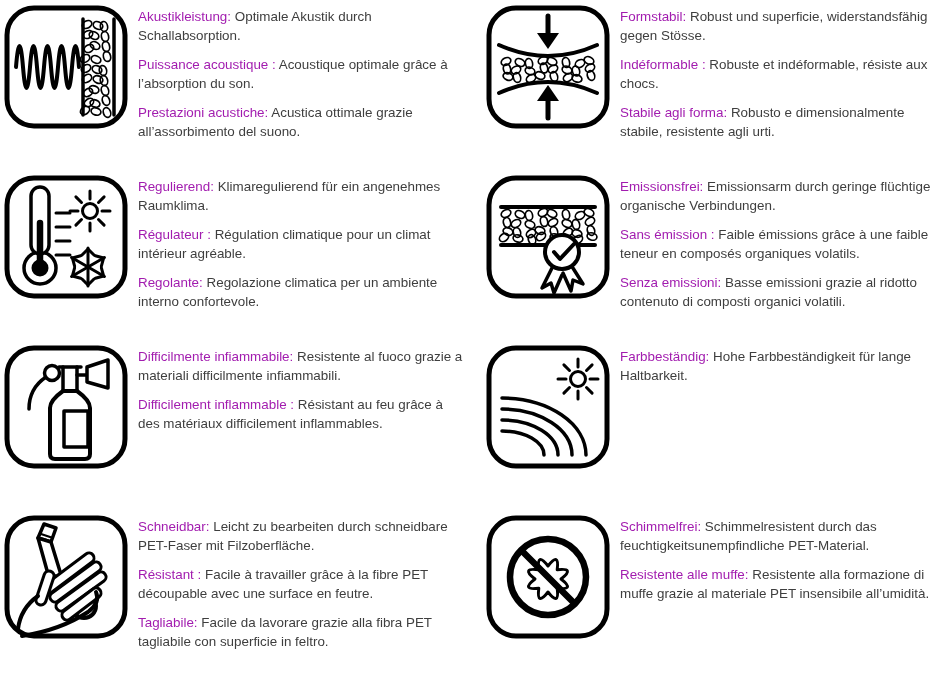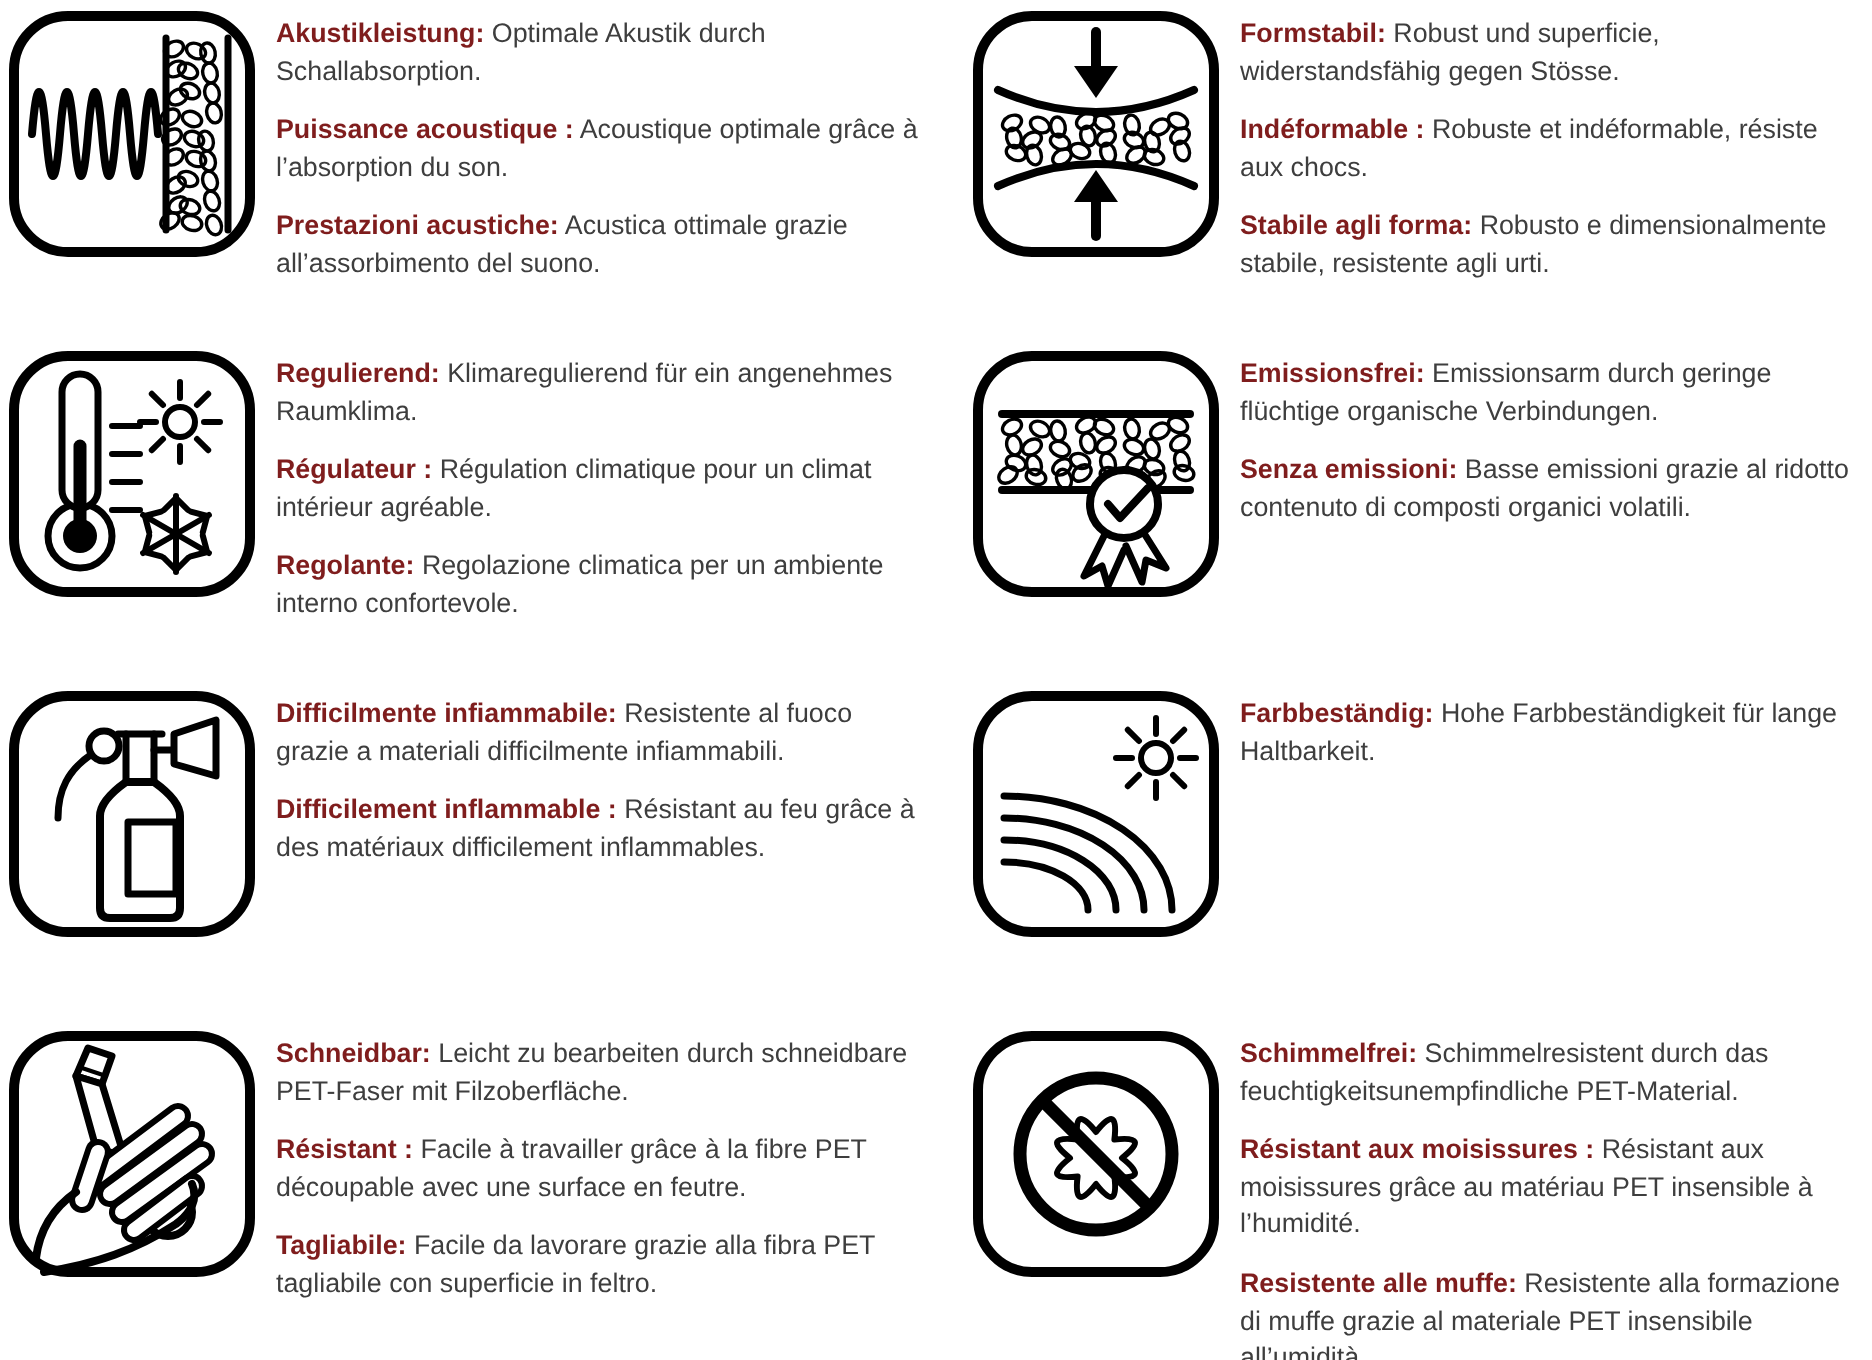--- a/index.html
+++ b/index.html
@@ -6,21 +6,21 @@
   body{width:936px;height:680px;font-family:"Liberation Sans",sans-serif;}
   .sheet{display:grid;grid-template-columns:468px 468px;grid-template-rows:170px 170px 170px 170px;width:936px;height:680px;}
   .cell{display:flex;align-items:flex-start;box-sizing:border-box;padding:5px 0 0 4px;}
   .cell.c2{padding-left:18px;}
   .tile{flex:0 0 auto;}
   .icon{display:block;}
   .text{margin-left:10px;padding-top:3px;}
   .c1 .text{width:328px;}
   .c2 .text{width:312px;}
   .para{margin:0 0 11px 0;font-size:13.4px;line-height:18.6px;color:#3e3e3e;}
-  .lead{font-weight:700;color:#7f1d1d;}
+  .lead{font-weight:400;color:#a21caf;}
   
   .s{fill:none;stroke:#000;stroke-width:3.5;stroke-linecap:round;stroke-linejoin:round;}
   .sw{fill:#fff;stroke:#000;stroke-width:3.5;stroke-linecap:round;stroke-linejoin:round;}
   .f{fill:#000;stroke:none;}
   .frame{fill:none;stroke:#000;stroke-width:5;}
   .fib ellipse{fill:none;stroke:#000;stroke-width:1.7;}
   .w2{stroke-width:2.2;}.w3{stroke-width:3;}.w4{stroke-width:4;}.w5{stroke-width:5;}.w6{stroke-width:6.5;}
   .fingerB{fill:none;stroke:#000;stroke-width:13;stroke-linecap:round;}
   .fingerW{fill:none;stroke:#fff;stroke-width:7;stroke-linecap:round;}
 </style>
@@ -191,20 +191,21 @@
             <ellipse cx="106" cy="61.5" rx="5" ry="3.6" transform="rotate(16 106 61.5)"></ellipse>
           </g>
         <path class="s" d="M67,91 L56,113 L65,108 L68,118 L76,100"></path>
         <path class="s" d="M85,90 L97,109 L87,105 L85,116 L77,98"></path>
         <circle class="sw w4" cx="76" cy="77" r="17"></circle>
         <path class="s w4" d="M68,77 l6,7 l14,-15"></path>
       </svg>
     </div>
     <div class="text">
       <p class="para"><span class="lead">Emissionsfrei:</span> <span>Emissionsarm durch geringe flüchtige organische Verbindungen.</span></p>
+      <p class="para"><span class="lead">Sans émission :</span> <span>Faible émissions grâce à une faible teneur en composés organiques volatils.</span></p>
       <p class="para"><span class="lead">Senza emissioni:</span> <span>Basse emissioni grazie al ridotto contenuto di composti organici volatili.</span></p>
     </div>
   </div>
 
   <div class="cell c1">
     <div class="tile">
       <svg class="icon" width="124" height="124" viewBox="0 0 124 124">
         <rect class="frame" x="3" y="3" width="118" height="118" rx="27"></rect>
         <path class="s" d="M42,32 C30,40 25,50 25,64"></path>
         <path class="s" d="M55,22 H77"></path>
@@ -272,18 +273,17 @@
     <div class="tile">
       <svg class="icon" width="124" height="124" viewBox="0 0 124 124">
         <rect class="frame" x="3" y="3" width="118" height="118" rx="27"></rect>
         <path class="s w3" d="M75,64 Q89.7,75.5 71.2,73.2 Q73.5,91.7 62,77 Q50.5,91.7 52.8,73.2 Q34.3,75.5 49,64 Q34.3,52.5 52.8,54.8 Q50.5,36.3 62,51 Q73.5,36.3 71.2,54.8 Q89.7,52.5 75,64 Z"></path>
         <circle class="s w6" cx="62" cy="62" r="38"></circle>
         <line class="s w6" x1="36" y1="36" x2="88" y2="88"></line>
       </svg>
     </div>
     <div class="text">
       <p class="para"><span class="lead">Schimmelfrei:</span> <span>Schimmelresistent durch das feuchtigkeitsunempfindliche PET-Material.</span></p>
-      <p class="para"><span class="lead">Résistant aux moisissures :</span> <span>Résistant aux moisissures grâce au matériau PET insensible à l’humidité.</span></p>
       <p class="para"><span class="lead">Resistente alle muffe:</span> <span>Resistente alla formazione di muffe grazie al materiale PET insensibile all’umidità.</span></p>
     </div>
   </div>
 
 </div>
 
 </body></html>

